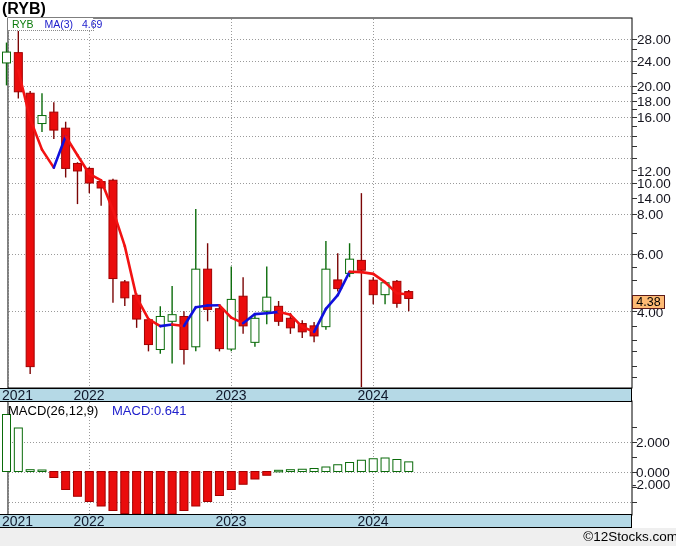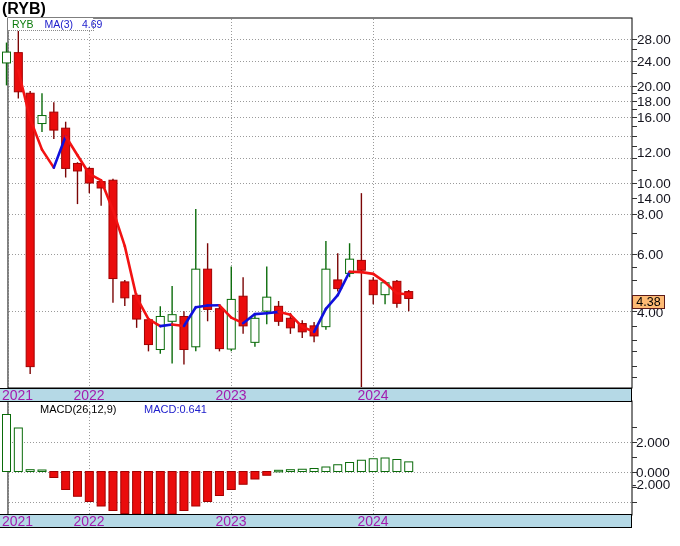--- a/index.html
+++ b/index.html
@@ -12,25 +12,25 @@
           border-right:1px dotted #8a8a8a;border-bottom:1px dotted #8a8a8a;
           font-size:10.5px;line-height:12px;white-space:nowrap;padding-left:4px;background:#fff;}
   .legend .sym{color:#0a7a0a;}
   .legend .ma{color:#2020cc;margin-left:11px;}
   .legend .maval{color:#2020cc;margin-left:9px;}
   .ylab{position:absolute;left:637px;font-size:13.5px;color:#14141e;z-index:2;white-space:nowrap;}
   .ylab-macd{position:absolute;left:636px;font-size:13.5px;color:#14141e;z-index:2;white-space:nowrap;}
   .price-tag{position:absolute;left:632px;top:295px;width:33px;height:14px;z-index:4;
              background:#fdba74;border:1px solid #5a1a1a;color:#000;
              font-size:12.5px;line-height:12px;text-align:center;}
-  .macd-lab{position:absolute;top:403px;font-size:11px;color:#000;z-index:3;white-space:nowrap;padding-left:32px;}
+  .macd-lab{position:absolute;top:403px;font-size:13px;color:#000;z-index:3;white-space:nowrap;}
   .macd-lab.blue{color:#2020cc;}
   .xband{position:absolute;left:0;width:632px;height:14px;background:#b5d9e6;
          border-top:1px solid #000;border-bottom:1px solid #000;border-right:1px solid #000;z-index:3;}
-  .xband .yr{position:absolute;top:0px;font-size:14px;line-height:12px;color:#a21caf;}
+  .xband .yr{position:absolute;top:0px;font-size:14px;line-height:12px;color:#0f172a;}
   .bottom-strip{position:absolute;left:0;top:528px;width:680px;height:18px;background:#efefef;z-index:3;}
   .copyright{position:absolute;right:2px;top:1px;font-size:13.5px;color:#000;}
 </style>
 </head>
 <body>
 
 <div class="screen">
 
   <div class="page-title">(RYB)</div>
 
@@ -317,21 +317,21 @@
     <span class="sym">RYB</span><span class="ma">MA(3)</span><span class="maval">4.69</span>
   </div>
 
   <div id="main-ylabels">
       <span class="ylab" style="top: 32px;">28.00</span>
       <span class="ylab" style="top: 54px; text-align: center;">24.00</span>
       <span class="ylab" style="top: 79px;">20.00</span>
       <span class="ylab" style="top: 94px;">18.00</span>
       <span class="ylab" style="top: 110px;">16.00</span>
       <span class="ylab" style="top: 143px; margin-top: 48px;">14.00</span>
-      <span class="ylab" style="top: 145px;">12.00</span>
+      <span class="ylab" style="top: 164px;">12.00</span>
       <span class="ylab" style="top: 176px;">10.00</span>
       <span class="ylab" style="top: 207px;">8.00</span>
       <span class="ylab" style="top: 247px;">6.00</span>
     </div>
 
   <span class="ylab" id="covered-label" style="top:305px;">4.00</span>
 
   <div class="price-tag">4.38</div>
 
   <div class="xband" style="top:388px;" id="band1">
@@ -350,14 +350,17 @@
       <span class="ylab-macd" style="top: 477px; left: 632px;">-2.000</span>
     </div>
 
   <div class="xband" style="top:514px;" id="band2">
       <span class="yr" style="left: 2px;">2021</span>
       <span class="yr" style="left: 89px; transform: translateX(-50%);">2022</span>
       <span class="yr" style="left: 231px; transform: translateX(-50%);">2023</span>
       <span class="yr" style="left: 373px; transform: translateX(-50%);">2024</span>
     </div>
 
+  <div class="bottom-strip">
+    <span class="copyright">©12Stocks.com</span>
+  </div>
 
 </div>
 
 </body></html>

